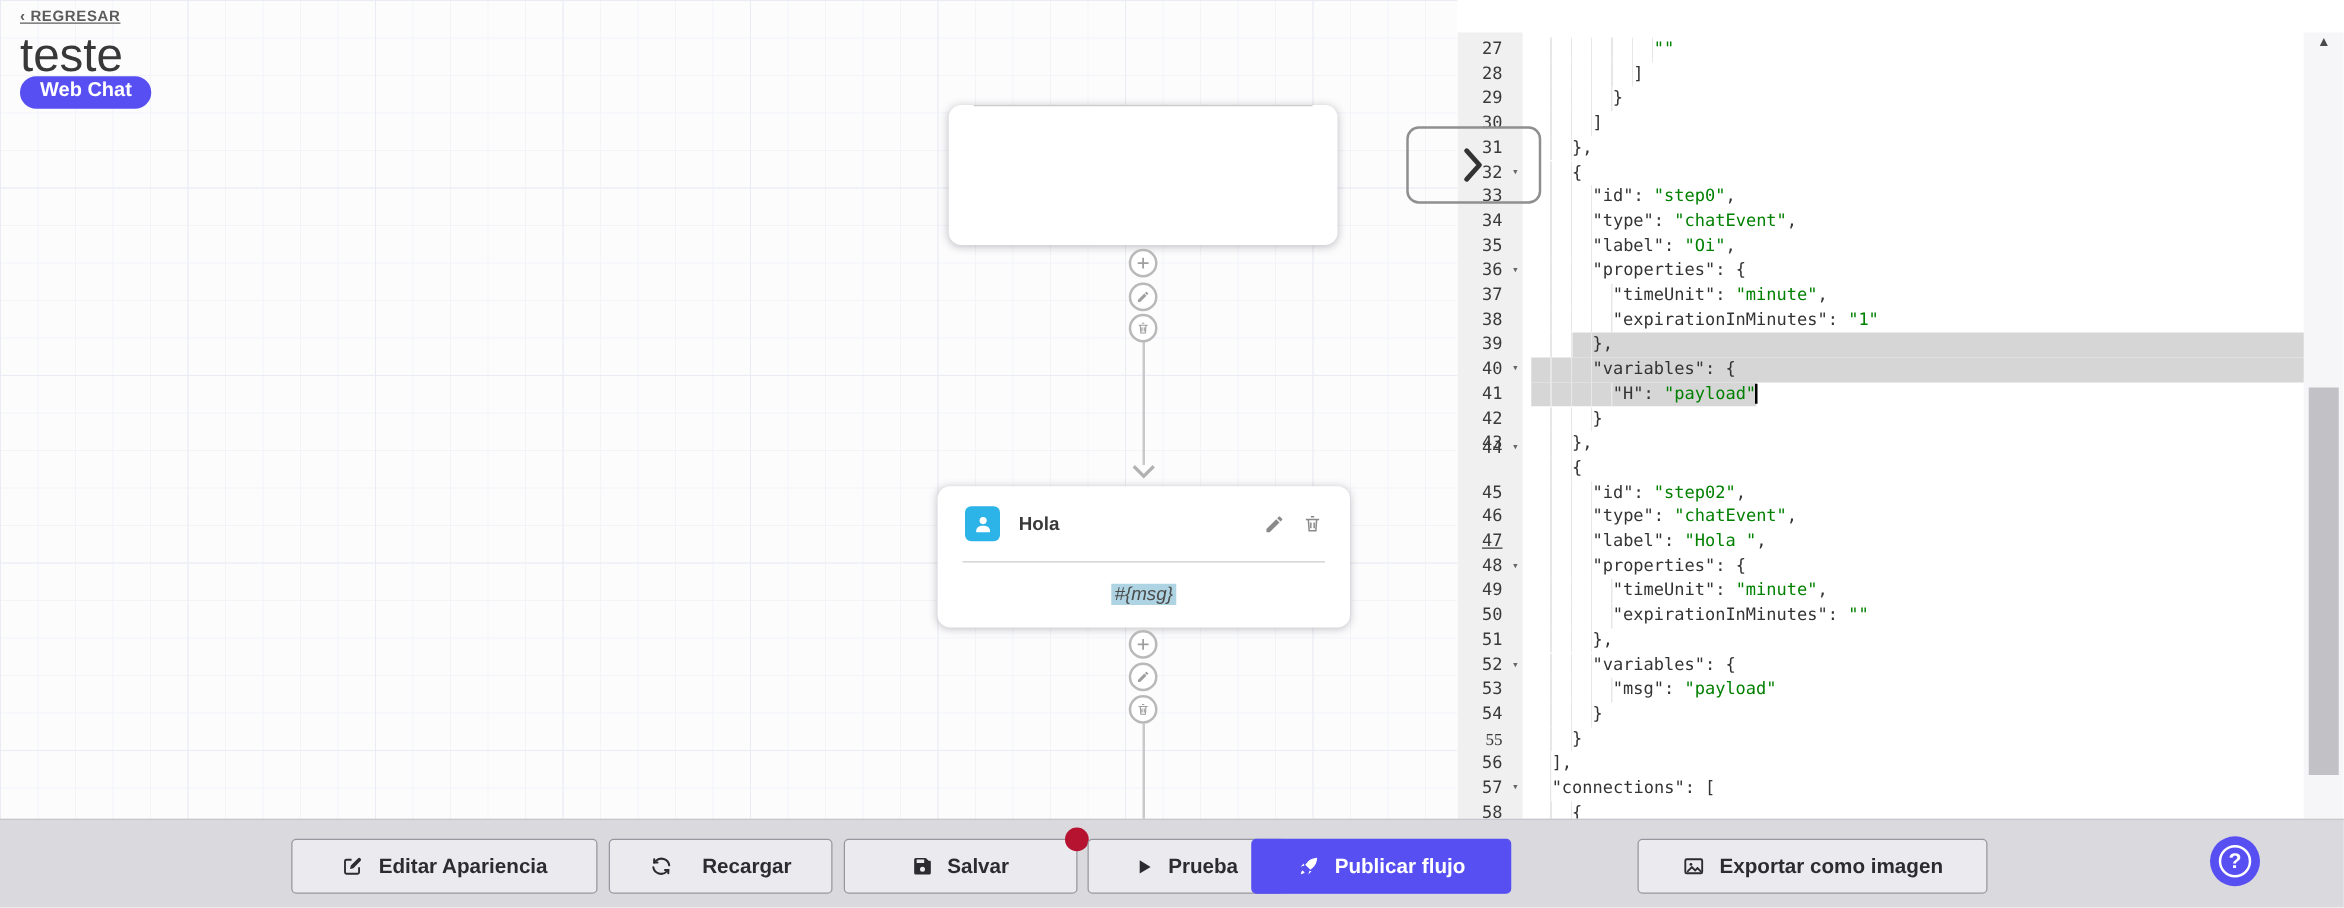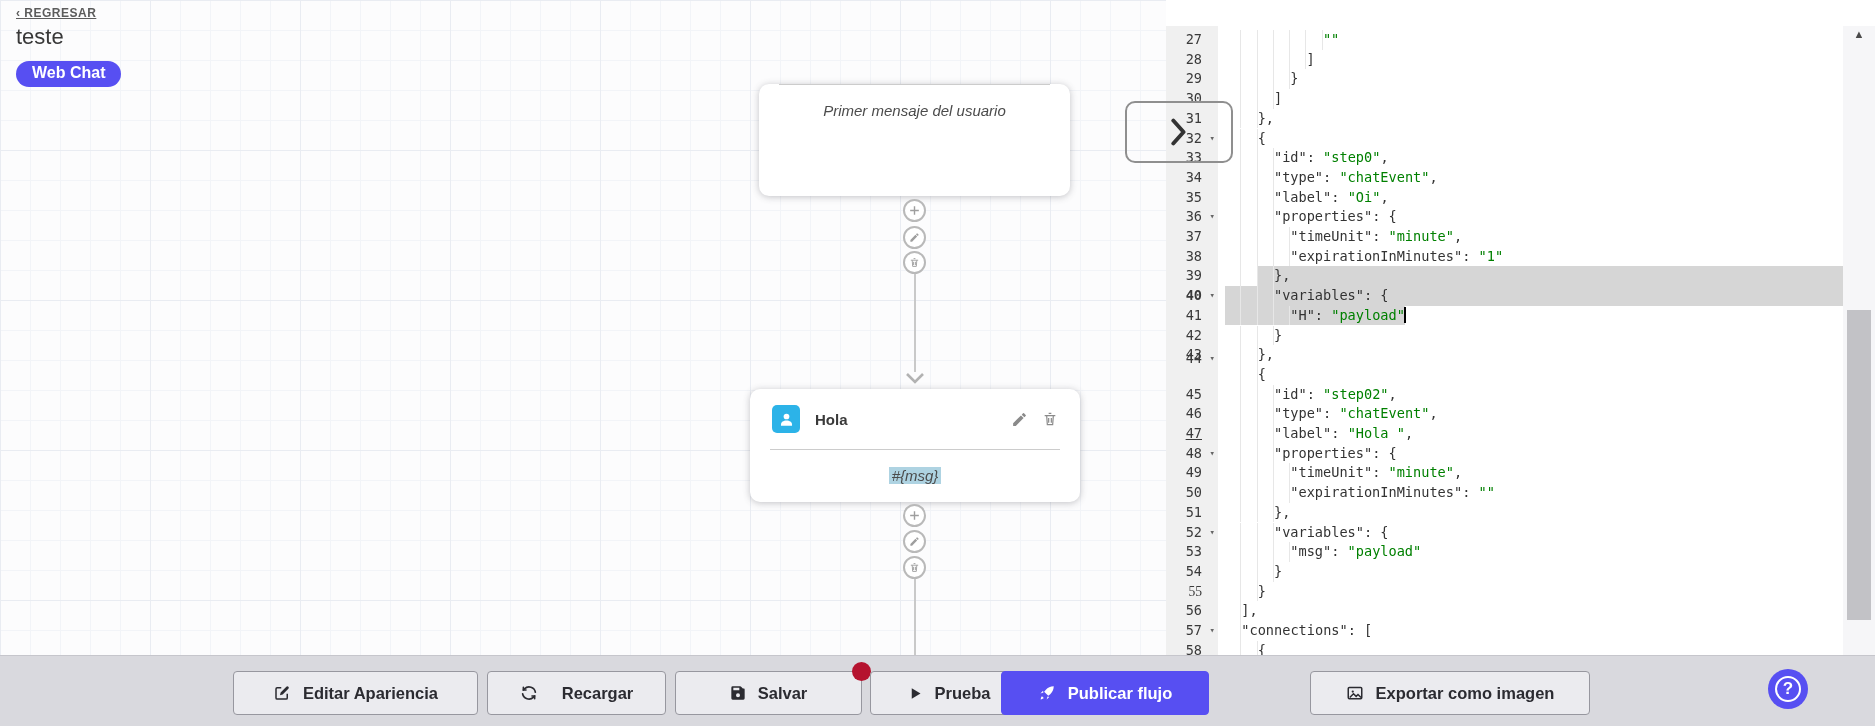--- a/index.html
+++ b/index.html
@@ -10,21 +10,21 @@
   .canvas{position:absolute;left:0;top:0;width:1166px;height:655px;
     background-color:#fcfcfd;
     background-image:
       linear-gradient(#e9ecf2 1px,transparent 1px),
       linear-gradient(90deg,#e9ecf2 1px,transparent 1px),
       linear-gradient(#f2f4f8 1px,transparent 1px),
       linear-gradient(90deg,#f2f4f8 1px,transparent 1px);
     background-size:150px 150px,150px 150px,30px 30px,30px 30px;}
   .back{position:absolute;left:16px;top:6px;font-size:12px;font-weight:bold;color:#5c5c5c;
     text-decoration:underline;letter-spacing:.5px;cursor:pointer;}
-  .page-title{position:absolute;left:16px;top:24px;font-size:22px;font-weight:500;color:#383838;margin:0;text-align:right;}
+  .page-title{position:absolute;left:16px;top:24px;font-size:38px;font-weight:500;color:#383838;margin:0;text-align:right;}
   .badge{position:absolute;left:16px;top:61px;background:var(--accent,#574ff2);color:#fff;
     font-size:16px;font-weight:bold;padding:3px 16px 5px;border-radius:15px;}
 
   .node{position:absolute;background:#fff;border-radius:10px;box-shadow:0 1px 7px rgba(60,60,70,.3);}
   .node-head{height:60px;display:flex;align-items:center;padding:0 22px;}
   .node-ic{width:28px;height:28px;border-radius:5px;background:var(--node-icon,#2cb3e8);
     display:flex;align-items:center;justify-content:center;margin-right:15px;flex:none;}
   .node-title{flex:1;font-weight:bold;font-size:15px;color:#3a3a3a;}
   .n-act{color:#8a8a8a;margin-left:14px;display:flex;cursor:pointer;}
   .node-div{border-top:1px solid #ccc;margin:0 20px;}
@@ -85,23 +85,20 @@
 
 <div class="app">
 
   <div class="canvas">
     <a class="back">‹ REGRESAR</a>
     <h1 class="page-title">teste</h1>
     <span class="badge">Web Chat</span>
 
     <div class="node" style="left:759px;top:84px;width:311px;height:112px;">
       <div class="node-div"></div>
-      <div class="node-body">
-          <span>Primer mensaje del usuario</span>
-        </div>
     </div>
 
     <div class="conn-circle" style="left:903px;top:199px;">
       <svg width="13" height="13" viewBox="0 0 24 24" fill="none" stroke="currentColor" stroke-width="2.6">
           <path d="M12 4v16M4 12h16"></path>
         </svg>
     </div>
     <div class="conn-circle" style="left:903px;top:226px;">
       <svg width="11" height="11" viewBox="0 0 24 24" fill="currentColor">
           <path d="M3 17.25V21h3.75L17.8 9.94l-3.75-3.75L3 17.25zM20.71 7.04a1 1 0 0 0 0-1.41l-2.34-2.34a1 1 0 0 0-1.41 0l-1.83 1.83 3.75 3.75 1.83-1.83z"></path>
@@ -171,21 +168,21 @@
         <div class="gl" style="top: 63.1px;">30</div>
         <div class="gl" style="top: 82.8px;">31</div>
         <div class="gl" style="top: 102.5px;">32<span class="fold">▾</span></div>
         <div class="gl" style="top: 122.2px;">33</div>
         <div class="gl" style="top: 141.9px;">34</div>
         <div class="gl" style="top: 161.6px;">35</div>
         <div class="gl" style="top: 181.3px;">36<span class="fold">▾</span></div>
         <div class="gl" style="top: 201px;">37</div>
         <div class="gl" style="top: 220.7px;">38</div>
         <div class="gl" style="top: 240.4px;">39</div>
-        <div class="gl" style="top: 260.1px; font-weight: bold;">40<span class="fold">▾</span></div>
+        <div class="gl" style="top: 260.1px;">40<span class="fold">▾</span></div>
         <div class="gl" style="top: 279.8px;">41</div>
         <div class="gl" style="top: 299.5px;">42</div>
         <div class="gl" style="top: 319.2px;">43</div>
         <div class="gl" style="top: 323px;">44<span class="fold">▾</span></div>
         <div class="gl" style="top: 358.6px;">45</div>
         <div class="gl" style="top: 378.3px;">46</div>
         <div class="gl" style="top: 398px; text-decoration: underline;">47</div>
         <div class="gl" style="top: 417.7px;">48<span class="fold">▾</span></div>
         <div class="gl" style="top: 437.4px;">49</div>
         <div class="gl" style="top: 457.1px;">50</div>

